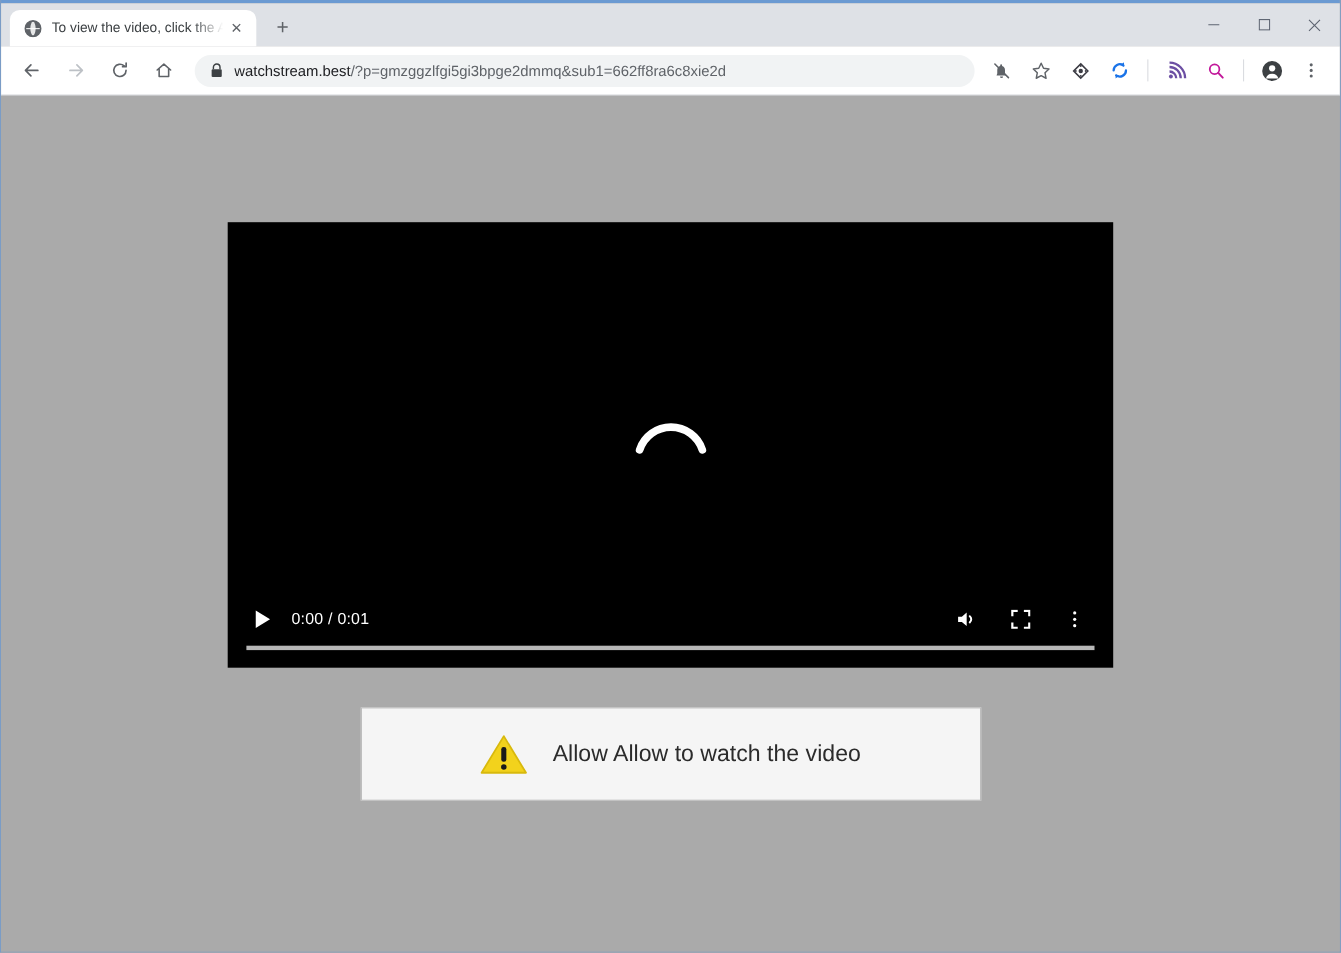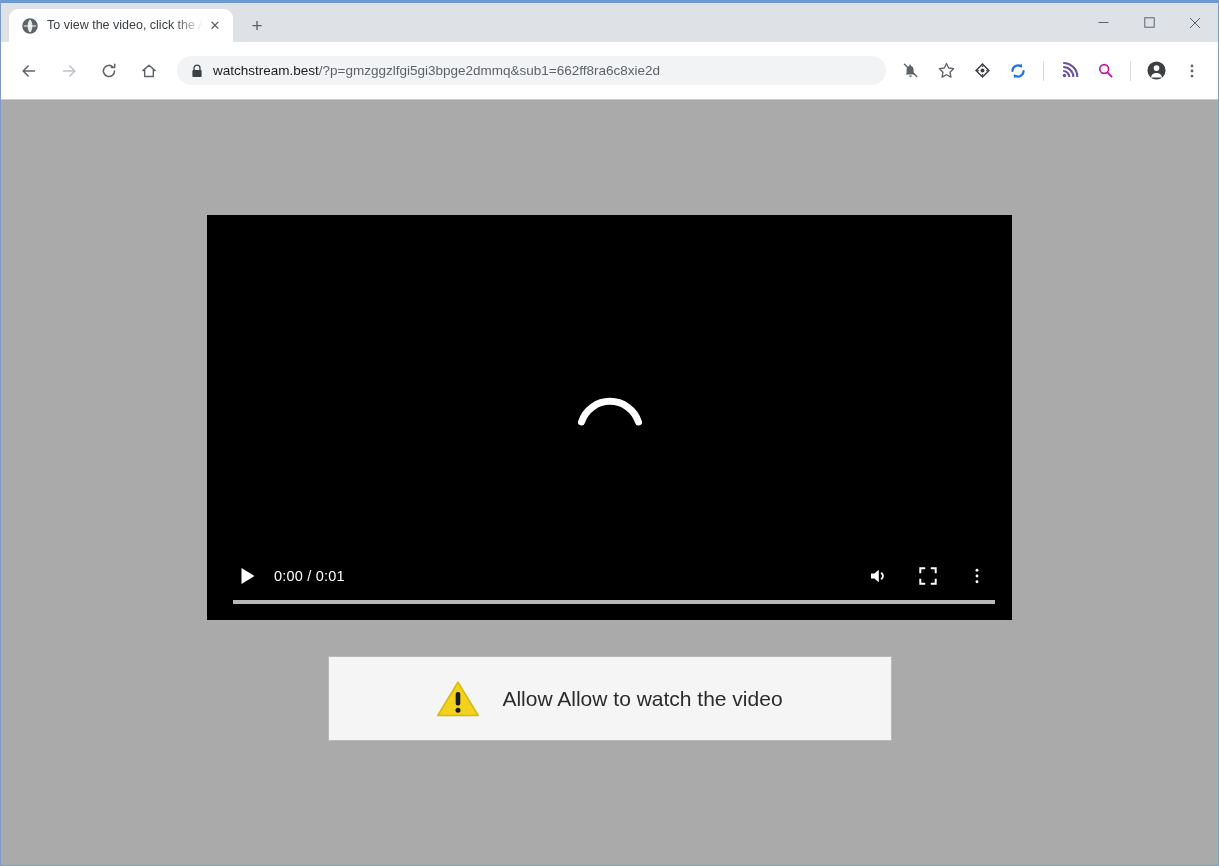--- a/index.html
+++ b/index.html
@@ -119,21 +119,21 @@
     width: 46px;
     height: 32px;
     display: flex;
     align-items: center;
     justify-content: center;
     color: #5c6370;
   }
 
   
   .toolbar {
-    height: 58px;
+    height: 45px;
     background: #ffffff;
     display: flex;
     align-items: center;
     padding: 0 8px;
     box-sizing: border-box;
     flex: 0 0 auto;
     border-bottom: 1px solid #c8cbcf;
   }
 
   .nav-btn {
@@ -235,21 +235,20 @@
 
   .video-controls {
     position: absolute;
     left: 0;
     right: 0;
     bottom: 0;
     height: 68px;
     display: flex;
     flex-direction: column;
     justify-content: flex-start;
-    padding-left: 9px;
   }
 
   .controls-row {
     height: 48px;
     display: flex;
     align-items: center;
     padding: 0 17px;
     box-sizing: border-box;
   }
 

